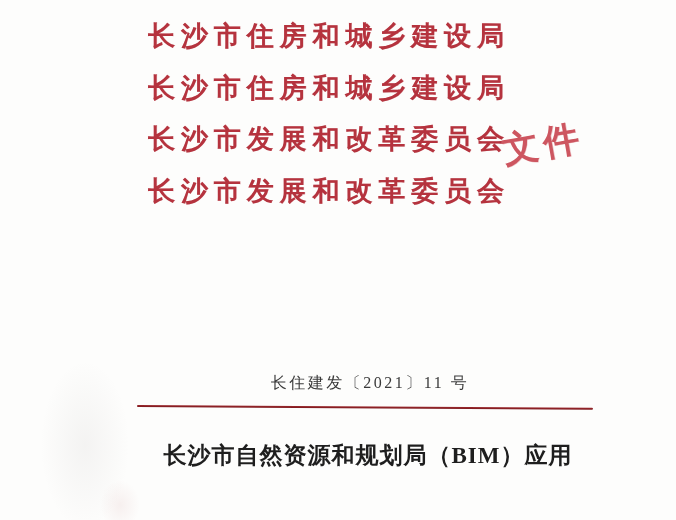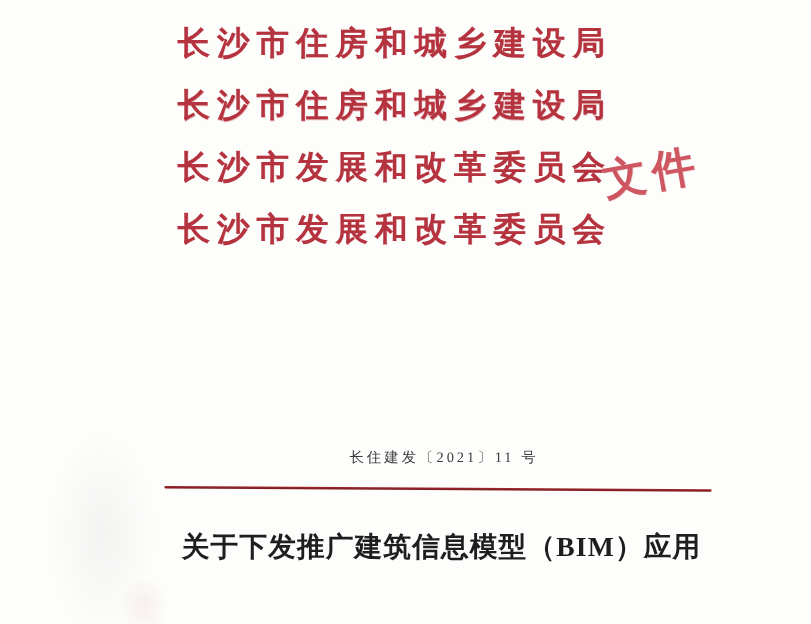--- a/index.html
+++ b/index.html
@@ -60,21 +60,21 @@
     text-shadow: 0.5px 0.5px 0 rgba(205,86,96,0.35);
   }
 
   
   .doc-number {
     position: absolute;
     left: 110px;
     top: 373px;
     width: 520px;
     text-align: center;
-    font-size: 12px;
+    font-size: 16px;
     letter-spacing: 2.5px;
     color: #3a3a3a;
   }
 
   
   .divider {
     position: absolute;
     left: 137px;
     top: 405px;
     width: 456px;
@@ -116,16 +116,16 @@
     <div class="issuer-line">长沙市发展和改革委员会</div>
   </div>
 
   <div class="wenjian">文件</div>
 
   <div class="doc-number">长住建发〔2021〕11 号</div>
 
   <div class="divider"></div>
 
   <div class="title-block">
-    <div class="title-line">关于下发推广建筑信息模型（BIM）应用</div>
+    <div class="title-line">长沙市自然资源和规划局（BIM）应用</div>
   </div>
 
 </div>
 
 </body></html>

